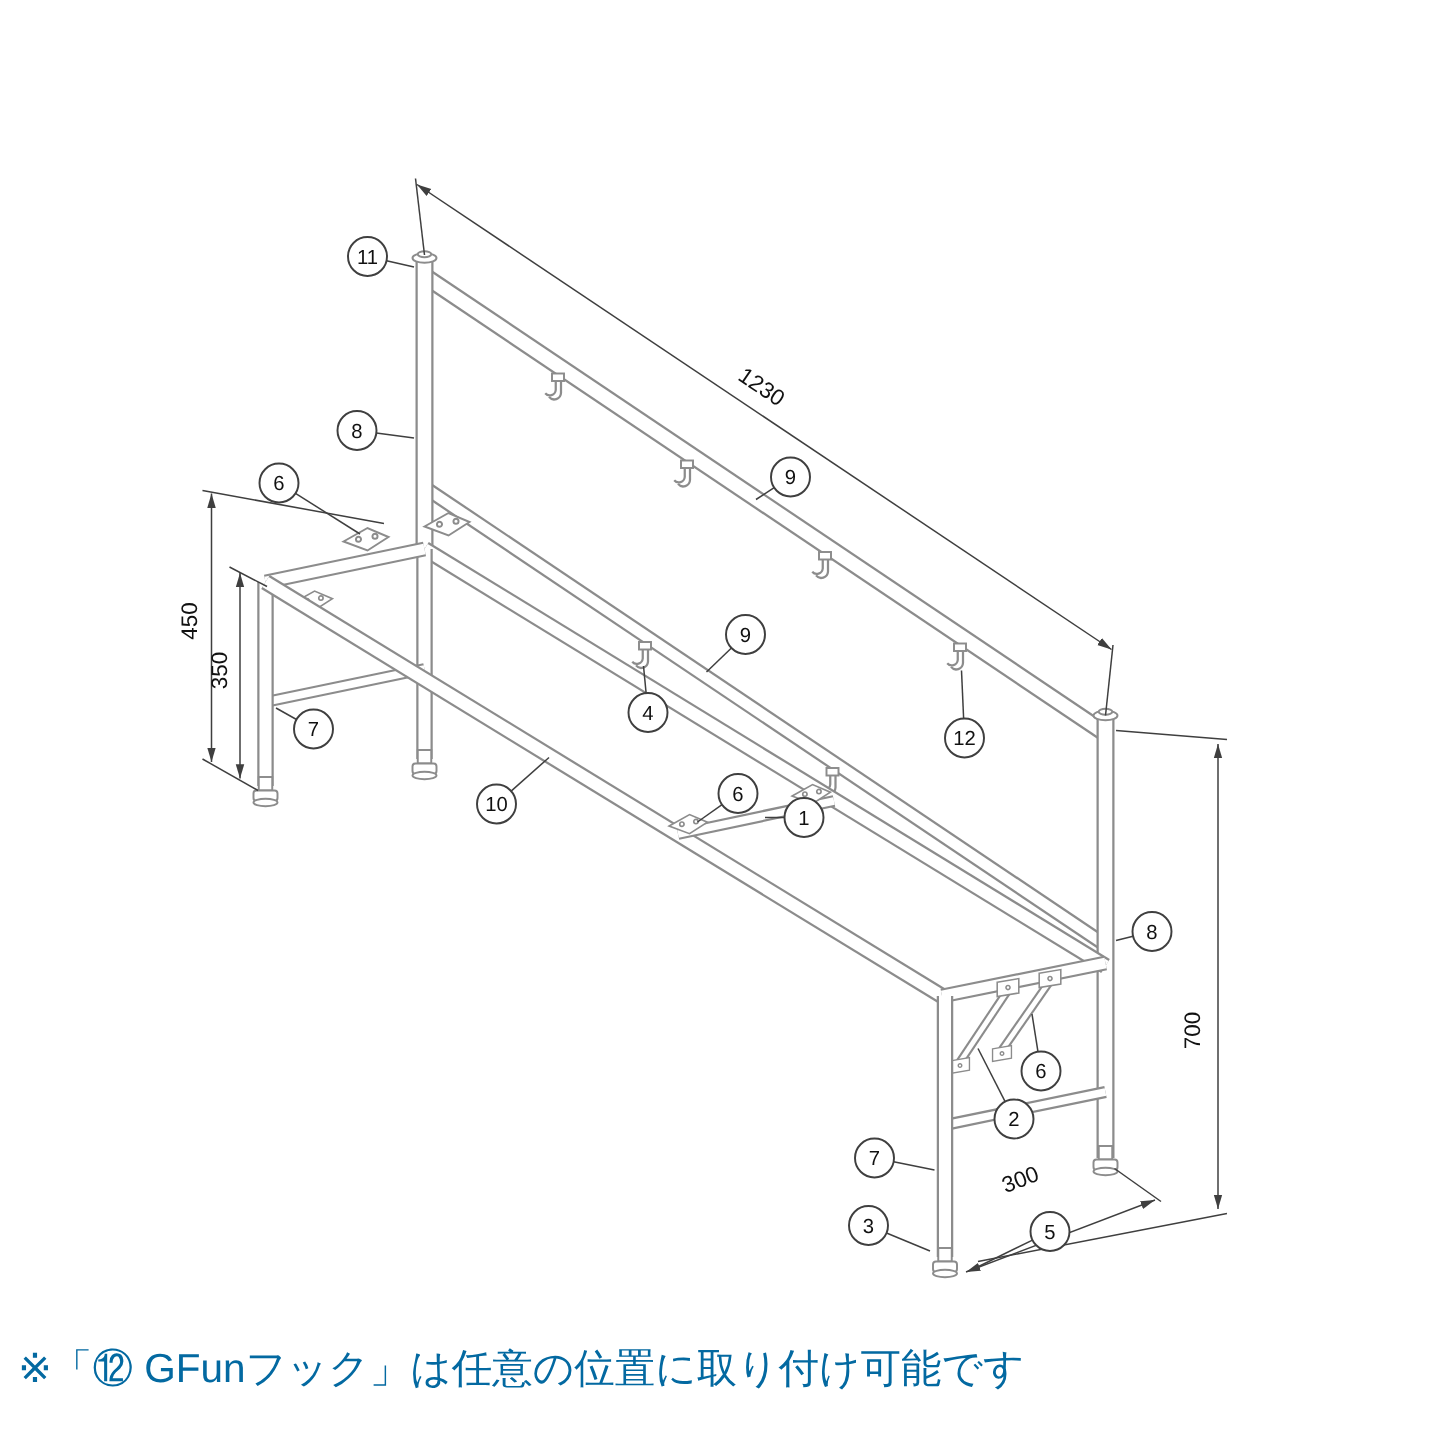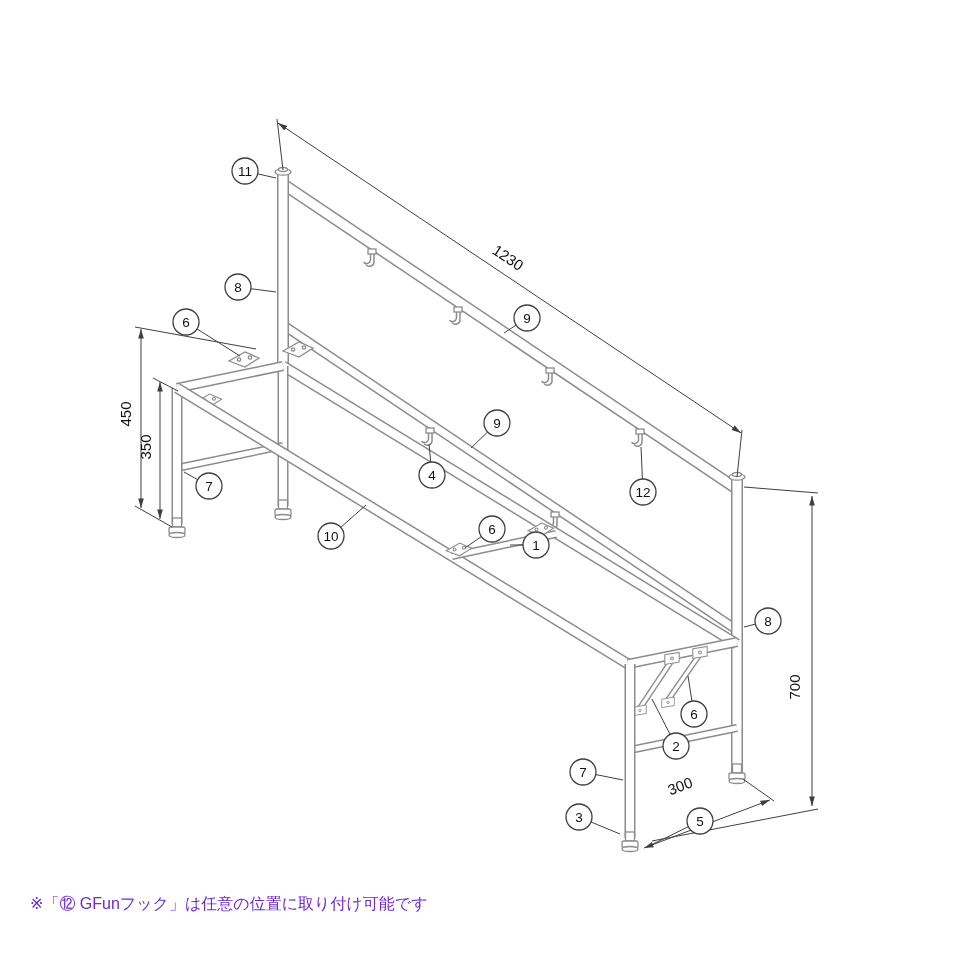--- a/index.html
+++ b/index.html
@@ -12,21 +12,21 @@
   .w10o{stroke-width:10}.w10i{stroke-width:7}
   .w8o{stroke-width:8}.w8i{stroke-width:5}
   .w6o{stroke-width:6}.w6i{stroke-width:3.2}
   .detail{fill:#fff;stroke:#8c8c8c;stroke-width:1.3}
   .detail-line{fill:none;stroke:#8c8c8c;stroke-width:1.5}
   .ext,.dim{stroke:#3f3f3f;stroke-width:1;fill:none}
   .leader{stroke:#3f3f3f;stroke-width:1}
   .balloon{fill:#fff;stroke:#3f3f3f;stroke-width:1.3}
   .balloon-num{font-size:13.5px;text-anchor:middle;fill:#111}
   .dimtext{font-size:15px;text-anchor:middle;fill:#111}
-  #note{position:absolute;left:30px;top:894px;font-size:16px;color:#6d28d9;white-space:nowrap}
+  #note{position:absolute;left:12px;top:894px;font-size:27px;color:#0369a1;white-space:nowrap}
 </style>
 </head>
 <body>
 
 <div id="page">
   <svg id="drawing" width="960" height="960" viewBox="0 0 960 960">
     <defs>
       <marker id="arr" viewBox="0 0 12 12" refX="11.5" refY="6" markerWidth="10" markerHeight="10" orient="auto-start-reverse">
         <path d="M0,2.6 L11.5,6 L0,9.4 z" fill="#3f3f3f"></path>
       </marker>

